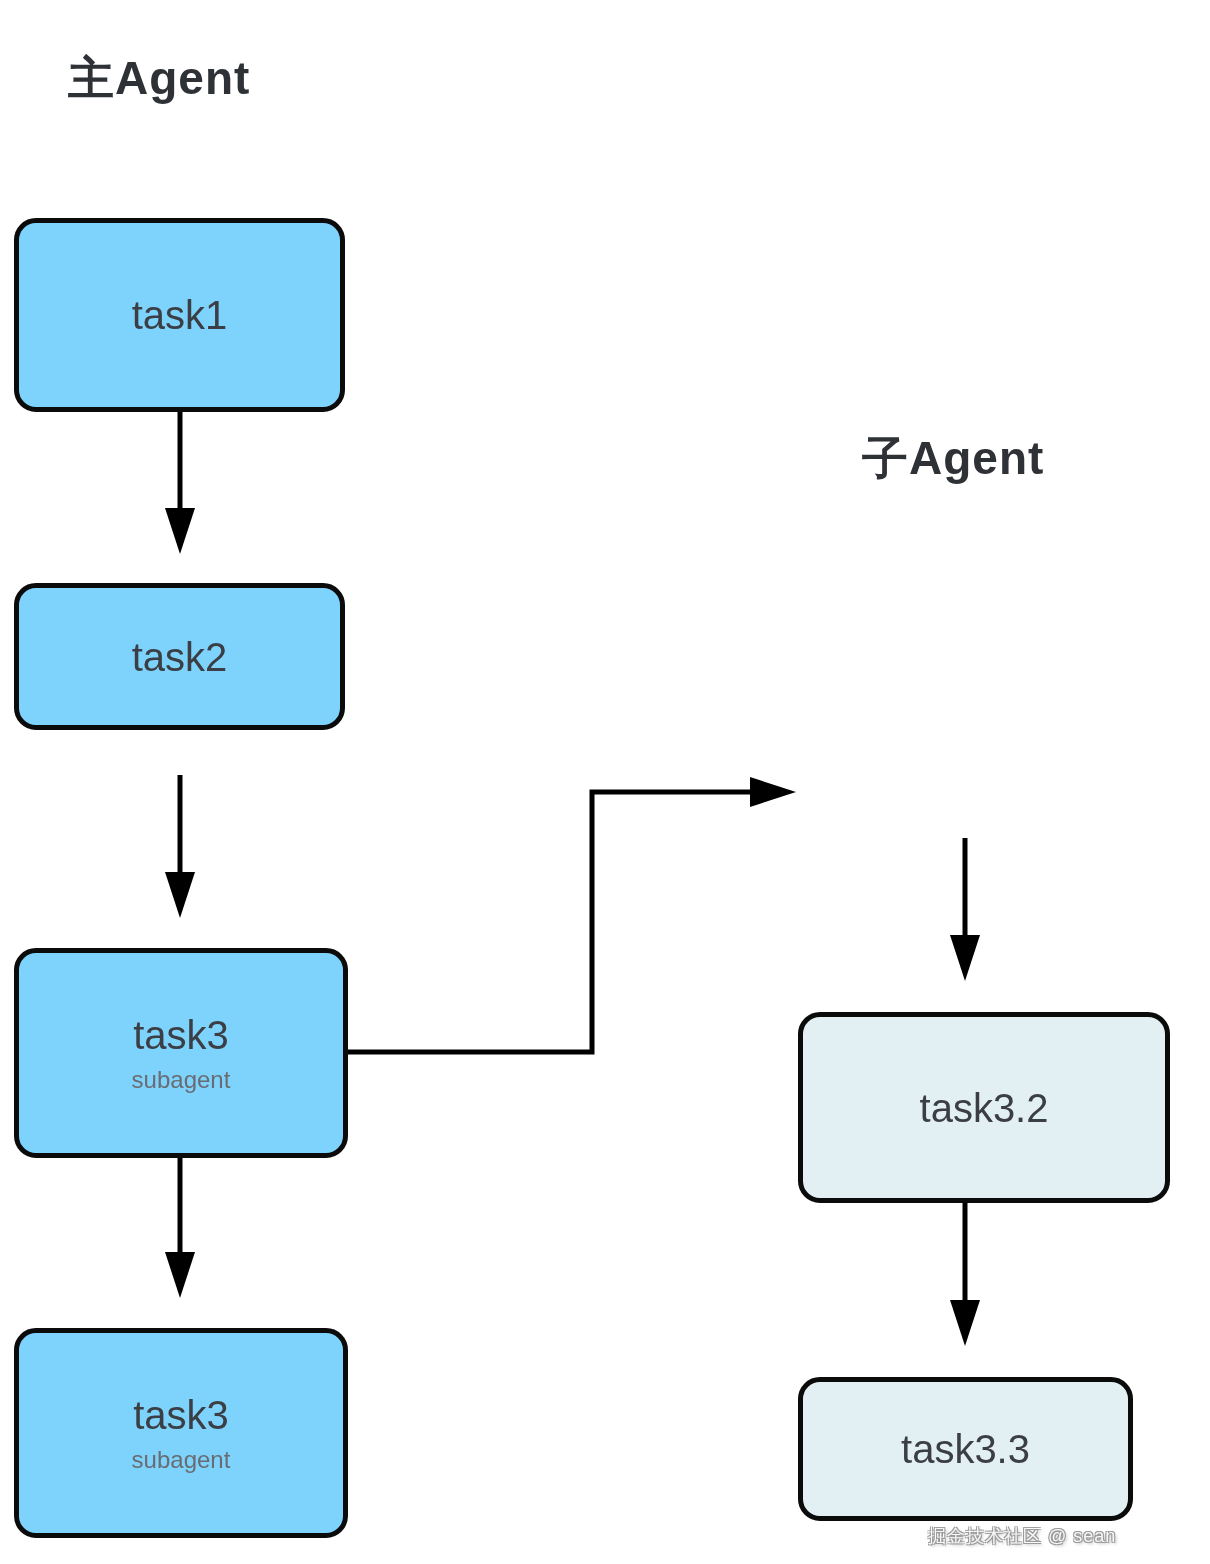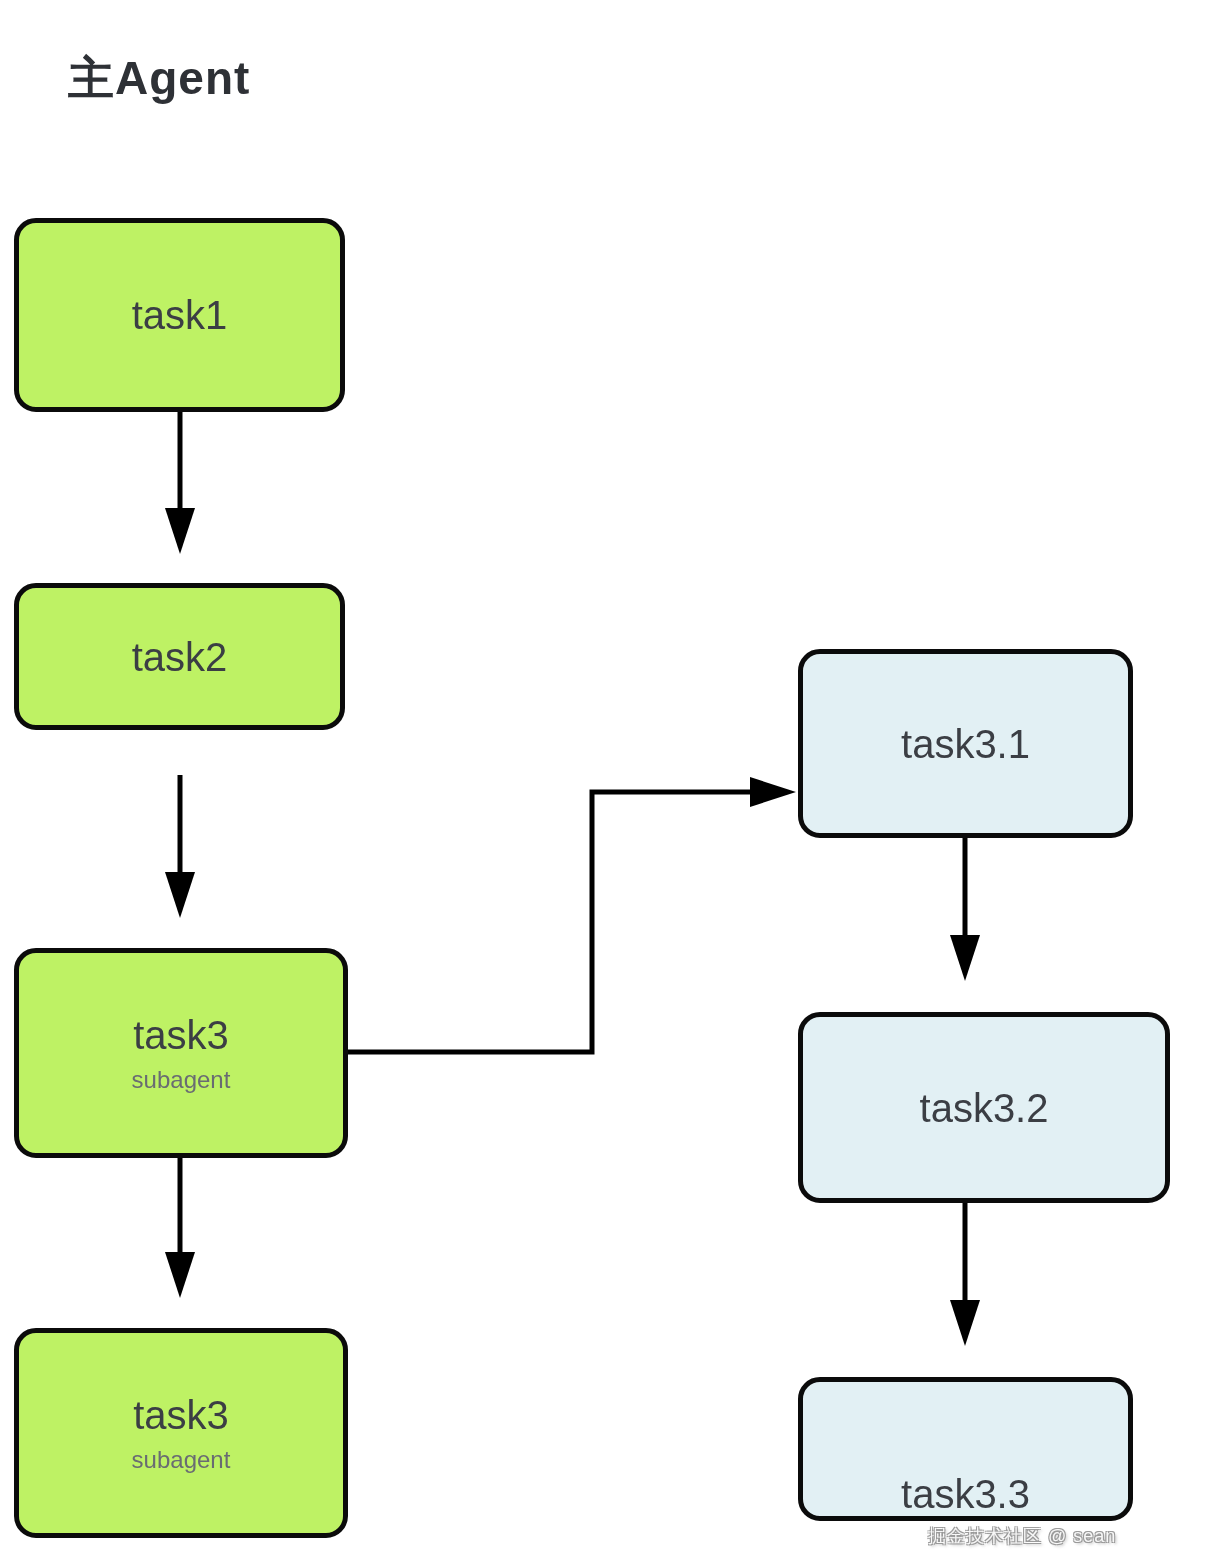--- a/index.html
+++ b/index.html
@@ -31,41 +31,41 @@
     position: absolute;
     box-sizing: border-box;
     border: 5px solid #0b0b0b;
     border-radius: 22px;
     display: flex;
     flex-direction: column;
     align-items: center;
     justify-content: center;
     gap: 10px;
   }
-  .node.main { background: #bef264; }
+  .node.main { background: #7dd3fc; }
   .node.sub  { background: #e2f0f4; }
 
   .node .label {
     font-size: 40px;
     color: #3b3e44;
     line-height: 1.1;
   }
   .node .sublabel {
     font-size: 24px;
     color: #696c72;
     line-height: 1.1;
   }
 
   .n-task1  { left: 14px;  top: 188px;  width: 331px; height: 194px; }
   .n-task2  { left: 14px;  top: 553px;  width: 331px; height: 147px; }
   .n-task3a { left: 14px;  top: 918px;  width: 334px; height: 210px; }
   .n-task3b { left: 14px;  top: 1298px; width: 334px; height: 210px; }
   .n-task31 { left: 798px; top: 619px;  width: 335px; height: 189px; }
   .n-task32 { left: 798px; top: 982px;  width: 372px; height: 191px; }
-  .n-task33 { left: 798px; top: 1347px; width: 335px; height: 144px; justify-content: flex-end; }
+  .n-task33 { left: 798px; top: 1347px; width: 335px; height: 144px; }
 
   svg.arrows {
     position: absolute;
     left: 0; top: 0;
     width: 1210px;
     height: 1564px;
     pointer-events: none;
   }
   svg.arrows path, svg.arrows line {
     stroke: #000000;
@@ -93,20 +93,21 @@
     letter-spacing: 1px;
   }
 </style>
 </head>
 <body>
 
 <div class="canvas">
 
   <div class="col-title title-main">主Agent</div>
 
+  <div class="col-title title-sub">子Agent</div>
 
   <svg class="arrows" viewBox="0 0 1210 1564">
     <g>
       <line x1="180" y1="382" x2="180" y2="480"></line>
       <polygon points="165,478 195,478 180,524"></polygon>
     </g>
     <g>
       <line x1="180" y1="745" x2="180" y2="844"></line>
       <polygon points="165,842 195,842 180,888"></polygon>
     </g>
@@ -139,23 +140,20 @@
   <div class="node main n-task3a">
     <div class="label">task3</div>
     <div class="sublabel">subagent</div>
   </div>
 
   <div class="node main n-task3b">
     <div class="label">task3</div>
     <div class="sublabel">subagent</div>
   </div>
 
-  <div class="node sub n-task31">
-    <div class="label">task3.1</div>
-  </div>
 
   <div class="node sub n-task32">
     <div class="label">task3.2</div>
   </div>
 
   <div class="node sub n-task33">
     <div class="label">task3.3</div>
   </div>
 
   <div class="watermark">掘金技术社区 @ sean</div>

